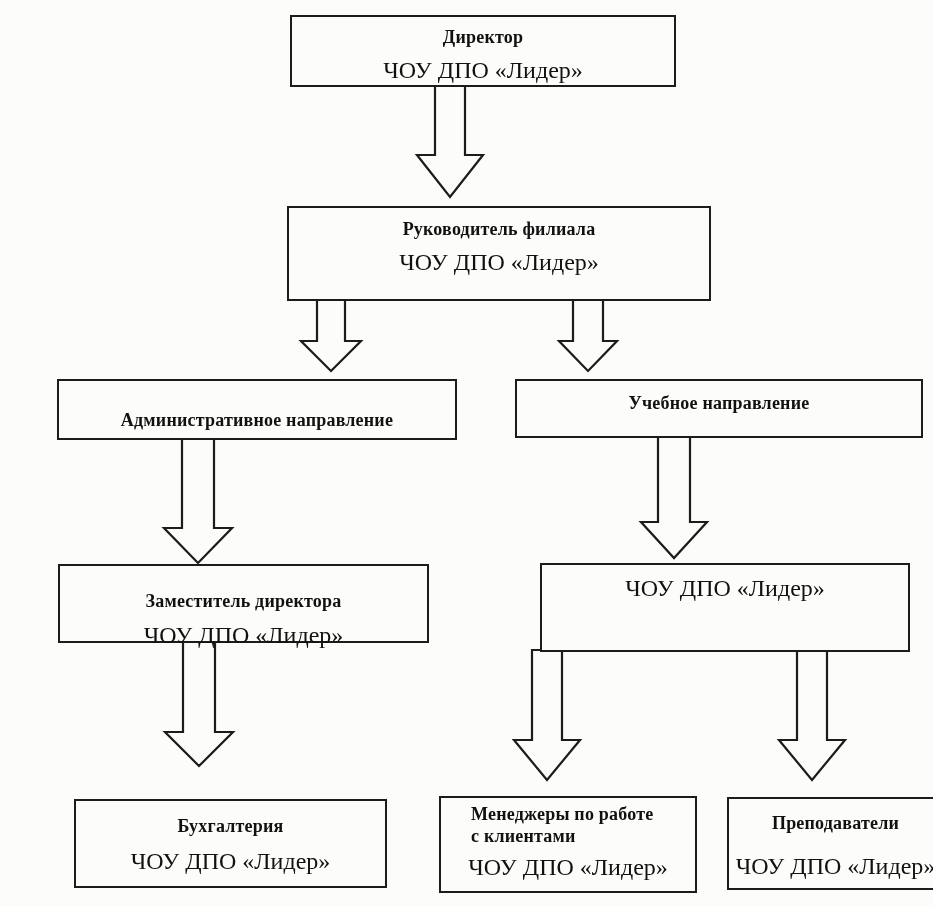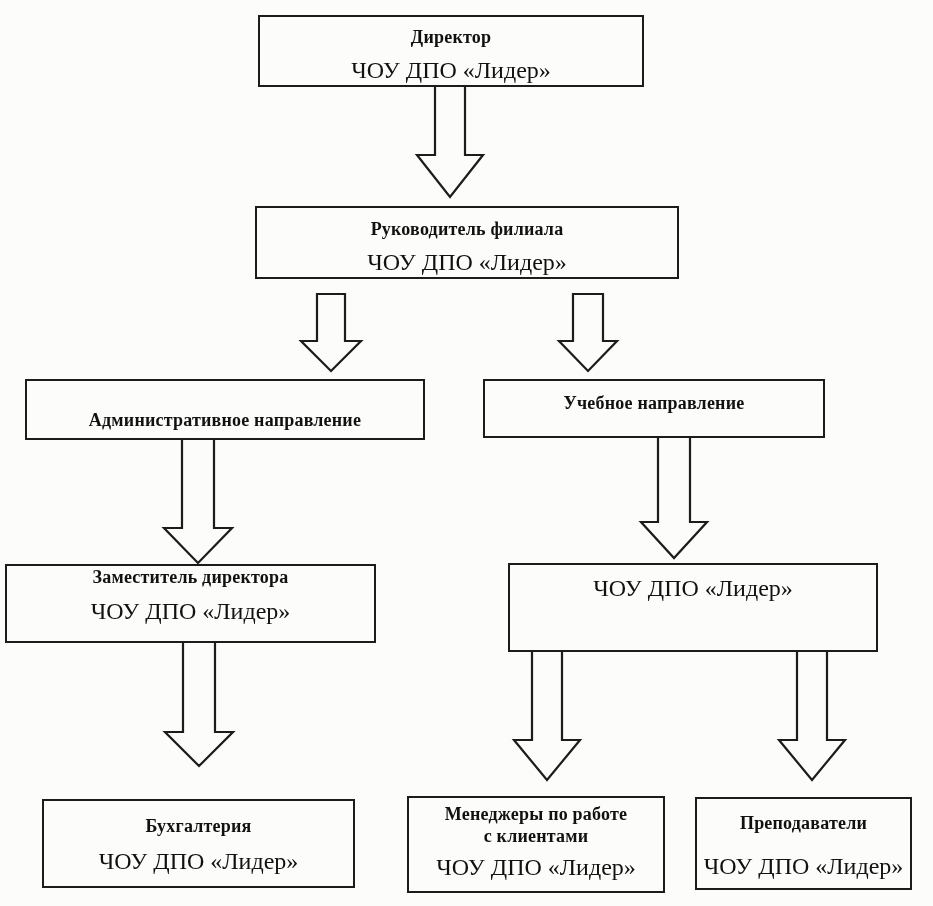--- a/index.html
+++ b/index.html
@@ -30,21 +30,22 @@
     stroke-linejoin: miter;
   }
   .node {
     position: absolute;
     box-sizing: border-box;
     border: 2px solid #1c1c1c;
     background: #fcfcfa;
     display: flex;
     flex-direction: column;
     align-items: center;
-    text-align: center;
+    text-align: left;
+    margin-left: 32px;
   }
   .node-title {
     font-weight: bold;
     font-size: 18px;
     line-height: 22px;
     letter-spacing: 0.2px;
   }
   .node-sub {
     font-size: 24px;
     line-height: 22px;
@@ -64,34 +65,34 @@
     <polygon points="183,641 215,641 215,732 233,732 199,766 165,732 183,732"></polygon>
     <polygon points="532,650 562,650 562,740 580,740 547,780 514,740 532,740"></polygon>
     <polygon points="797,650 827,650 827,740 845,740 812,780 779,740 797,740"></polygon>
   </svg>
 
   <div class="node" style="left:258px; top:15px; width:386px; height:72px; padding-top:9px; gap:11px;">
     <div class="node-title">Директор</div>
     <div class="node-sub">ЧОУ ДПО «Лидер»</div>
   </div>
 
-  <div class="node" style="left:255px; top:206px; width:424px; height:73px; padding-top:10px; gap:11px;">
+  <div class="node" style="left:255px; top:206px; width:424px; height:95px; padding-top:10px; gap:11px;">
     <div class="node-title">Руководитель филиала</div>
     <div class="node-sub">ЧОУ ДПО «Лидер»</div>
   </div>
 
   <div class="node" style="left:25px; top:379px; width:400px; height:61px; padding-top:28px;">
     <div class="node-title">Административное направление</div>
   </div>
 
-  <div class="node" style="left:483px; top:379px; width:342px; height:59px; padding-top:11px;">
+  <div class="node" style="left:483px; top:379px; width:408px; height:59px; padding-top:11px;">
     <div class="node-title">Учебное направление</div>
   </div>
 
-  <div class="node" style="left:5px; top:564px; width:371px; height:79px; padding-top:0; gap:12px;">
+  <div class="node" style="left:26px; top:564px; width:371px; height:79px; padding-top:24px; gap:12px;">
     <div class="node-title">Заместитель директора</div>
     <div class="node-sub">ЧОУ ДПО «Лидер»</div>
   </div>
 
   <div class="node" style="left:508px; top:563px; width:370px; height:89px; padding-top:12px; gap:14px;">
     <div class="node-sub">ЧОУ ДПО «Лидер»</div>
   </div>
 
   <div class="node" style="left:42px; top:799px; width:313px; height:89px; padding-top:14px; gap:13px;">
     <div class="node-title">Бухгалтерия</div>

